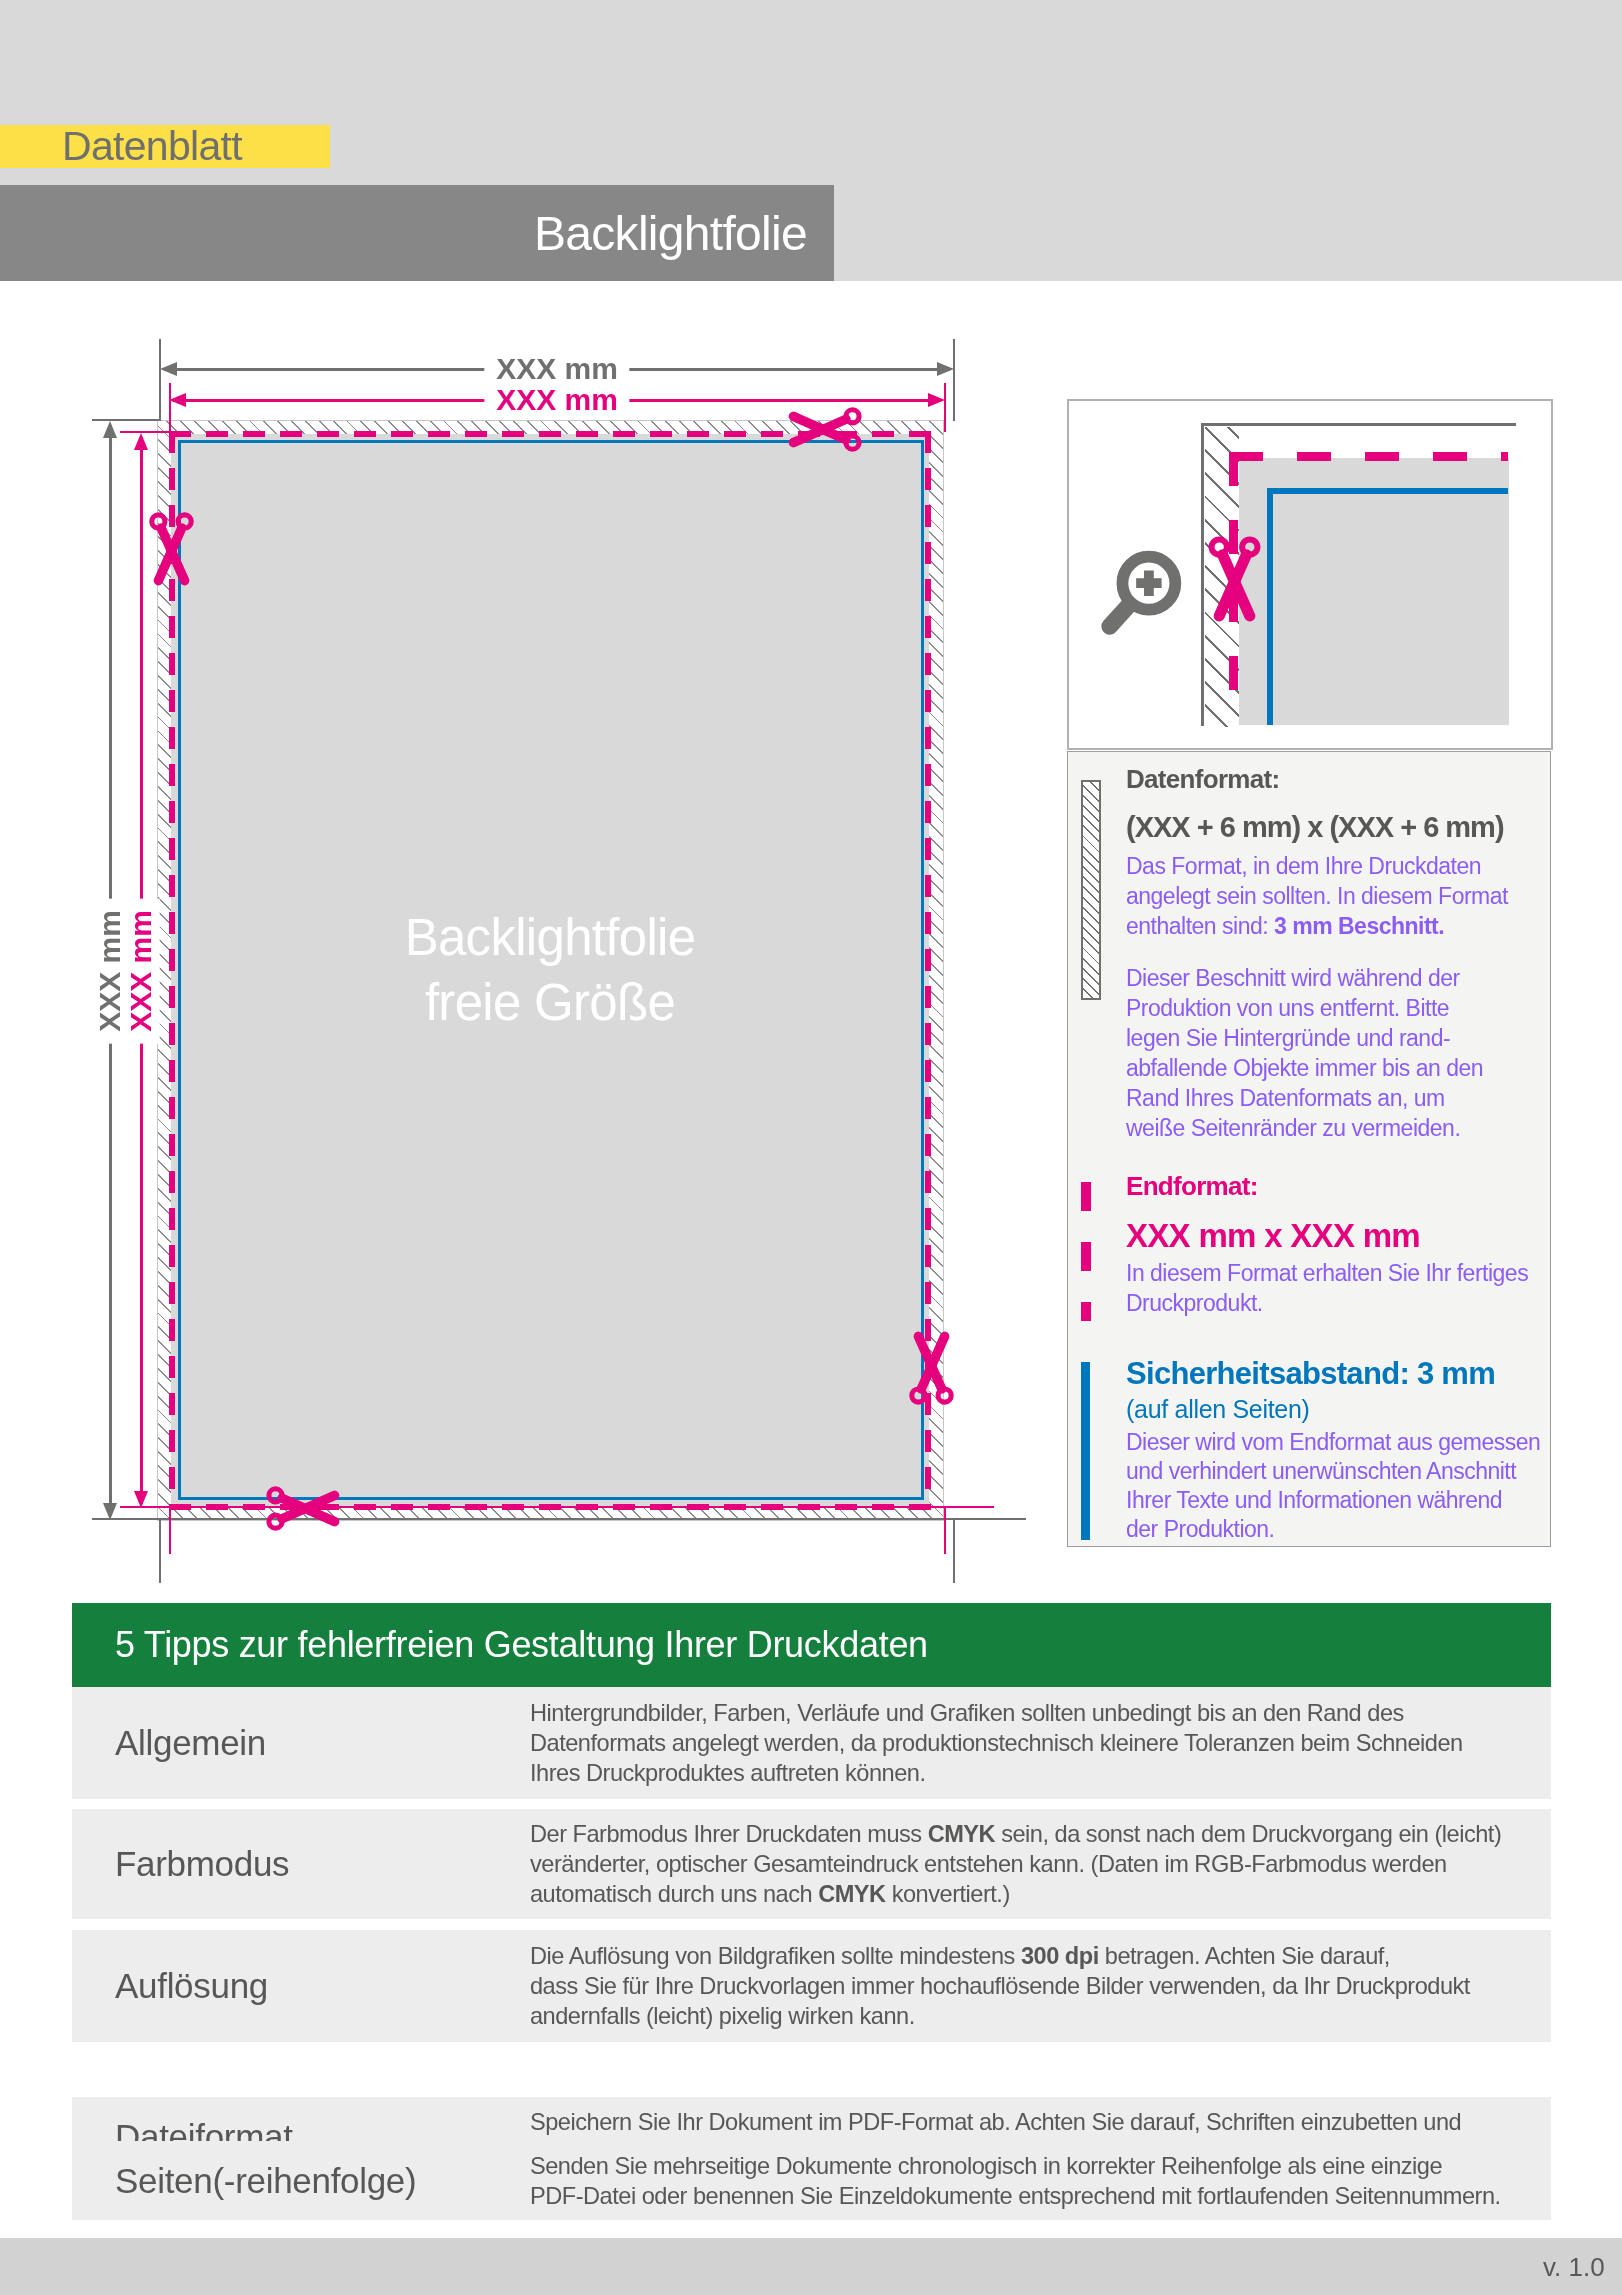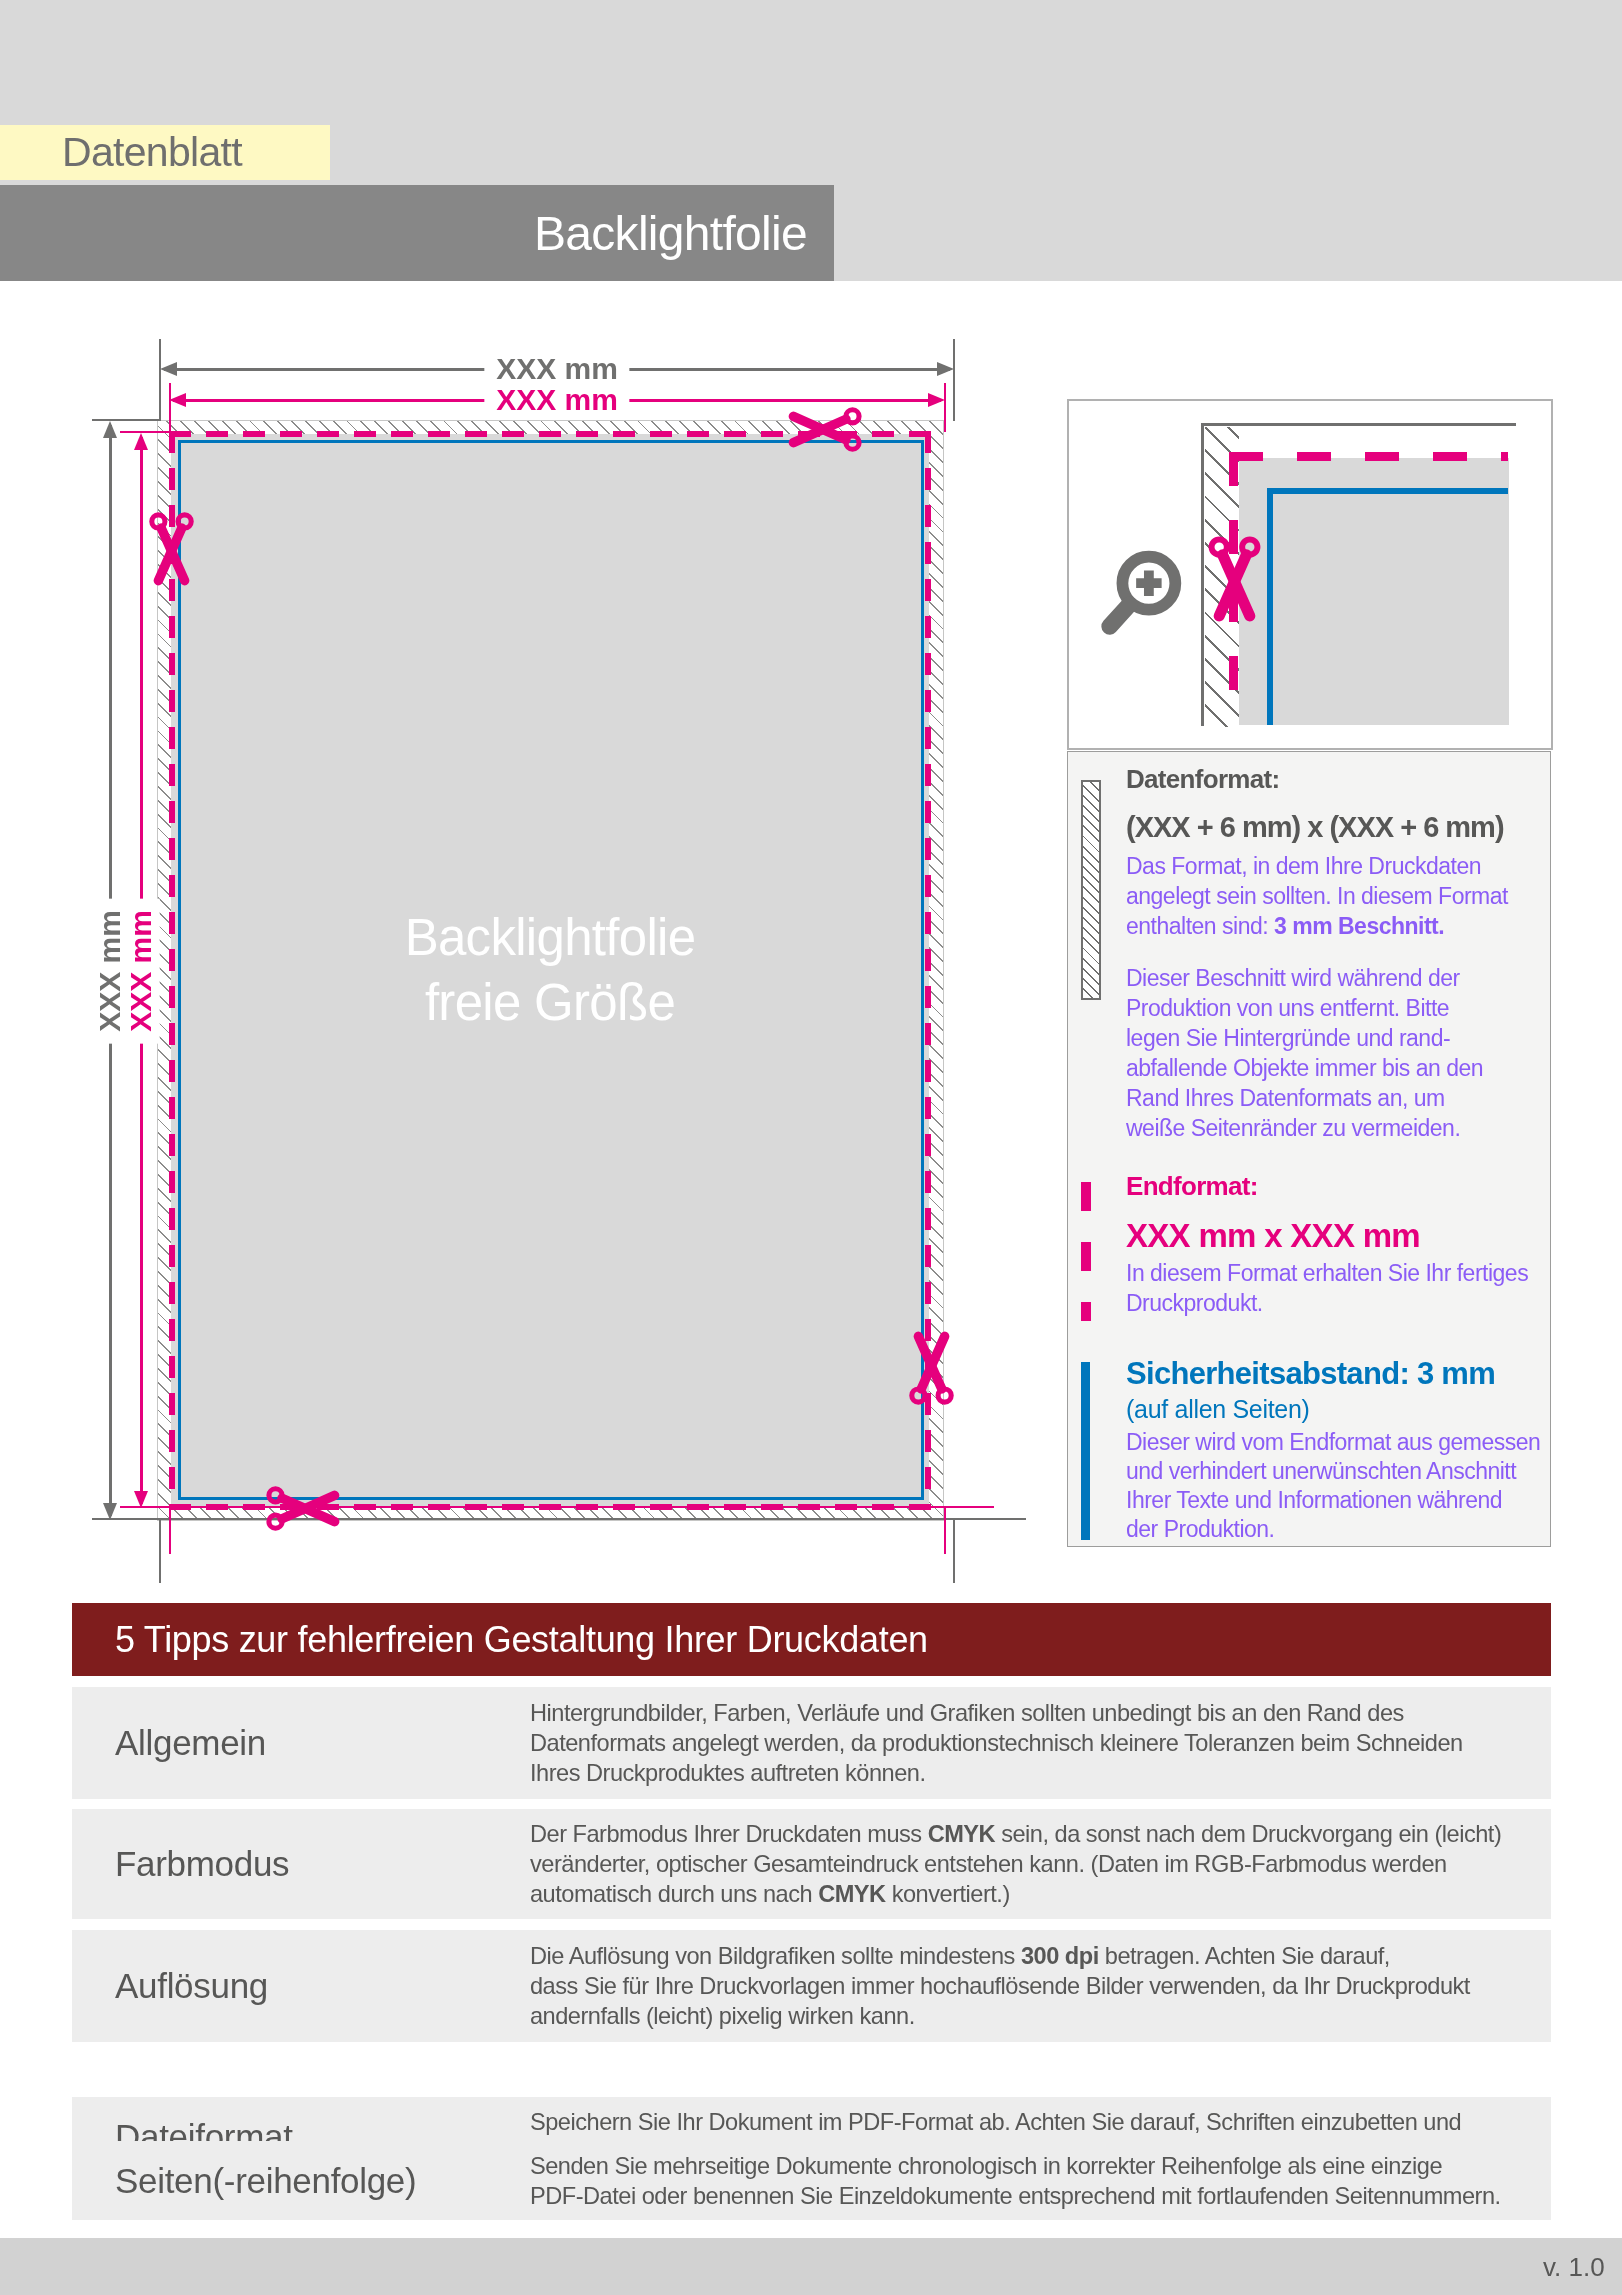--- a/index.html
+++ b/index.html
@@ -2,21 +2,21 @@
 <html style="font-size:10.5px"><head>
 <meta charset="utf-8">
 <style>
   html,body{margin:0;padding:0;background:#fff;}
   #page{position:relative;width:1623px;height:2295px;background:#ffffff;overflow:hidden;
         font-family:"Liberation Sans", sans-serif;color:#575756;}
   .abs{position:absolute;}
 
   
   .top-band{left:0;top:0;width:1623px;height:281px;background:#d9d9d9;}
-  .doc-box{left:0;top:125px;width:330px;height:55px;background:#fef9c3;display:flex;align-items:center;}
+  .doc-box{left:0;top:125px;width:330px;height:43px;background:#fde047;display:flex;align-items:center;}
   .doc-box span{padding-left:62px;font-size:41px;color:#6f6f6e;letter-spacing:-0.7px;}
   .title-band{left:0;top:185px;width:834px;height:96px;background:#878787;display:flex;align-items:center;justify-content:flex-end;}
   .title-band span{padding-right:27px;font-size:48px;color:#ffffff;letter-spacing:-0.7px;}
 
   
   .hatch-frame{left:158px;top:421px;width:785px;height:1099px;background-color:#fff;
      background-image:repeating-linear-gradient(45deg,transparent 0 8.5px,#8c8c8b 8.5px 9.8px);
      outline:0.7px solid #c6c6c5;}
   .gray-fill{left:171px;top:434px;width:758px;height:1072px;background:#d9d9d9;
      display:flex;flex-direction:column;align-items:center;justify-content:center;}
@@ -56,21 +56,21 @@
   .h1{font-size:26px;font-weight:bold;letter-spacing:-0.7px;white-space:nowrap;}
   .para{font-size:23px;line-height:30px;letter-spacing:-0.5px;white-space:pre-line;color:#8b5cf6;}
   .b{font-weight:bold;}
   .magenta{color:#e5007d;} .blue{color:#0076bc;}
   .df-bar{left:1081px;top:780px;width:15.7px;height:216px;border:2px solid #70706f;background-color:#fff;
      background-image:repeating-linear-gradient(45deg,transparent 0 5.9px,#70706f 5.9px 7.2px);}
   .ef-bar{left:1081px;top:1182px;width:9.8px;height:139px;background-image:repeating-linear-gradient(180deg,#e5007d 0 29px,transparent 29px 60px);}
   .sb-bar{left:1081px;top:1362px;width:8.5px;height:178px;background:#0076bc;}
 
   
-  .tips-band{left:72px;top:1603px;width:1479px;height:73px;background:#7f1d1d;display:flex;align-items:center;}
+  .tips-band{left:72px;top:1603px;width:1479px;height:84px;background:#15803d;display:flex;align-items:center;}
   .tips-band span{padding-left:43px;font-size:36px;color:#fff;letter-spacing:-0.3px;}
   .tip-row{left:72px;width:1479px;background:#ededed;display:flex;align-items:center;}
   .tip-label{width:458px;padding-left:43px;font-size:35px;color:#575756;letter-spacing:-0.3px;box-sizing:border-box;flex-shrink:0;}
   .tip-text{font-size:23.6px;line-height:30px;letter-spacing:-0.5px;white-space:pre-line;width:1011px;color:#575756;}
 
   .footer{left:0;top:2238px;width:1623px;height:58px;background:#d2d2d2;display:flex;align-items:center;justify-content:flex-end;}
   .footer span{padding-right:18.3px;font-size:26px;color:#575756;}
 
   .sciss{position:absolute;overflow:visible;}
   svg.defs{position:absolute;width:0;height:0;}

